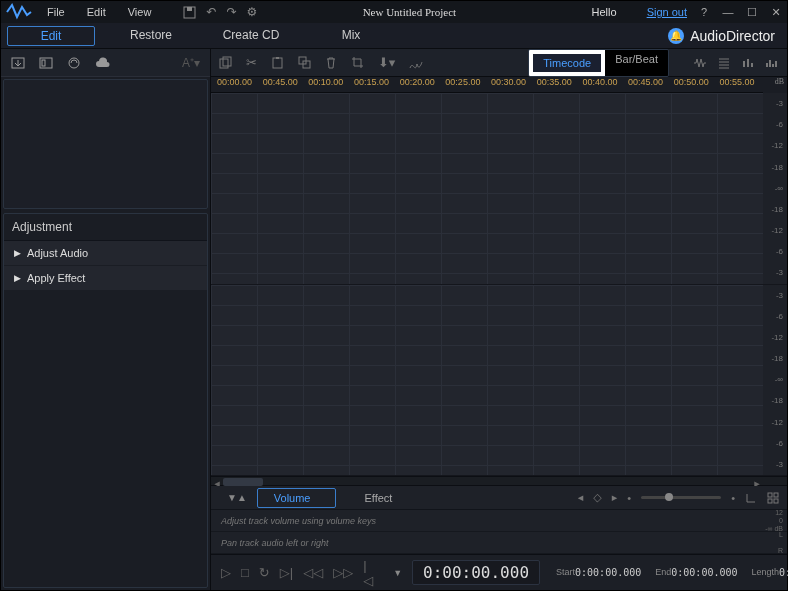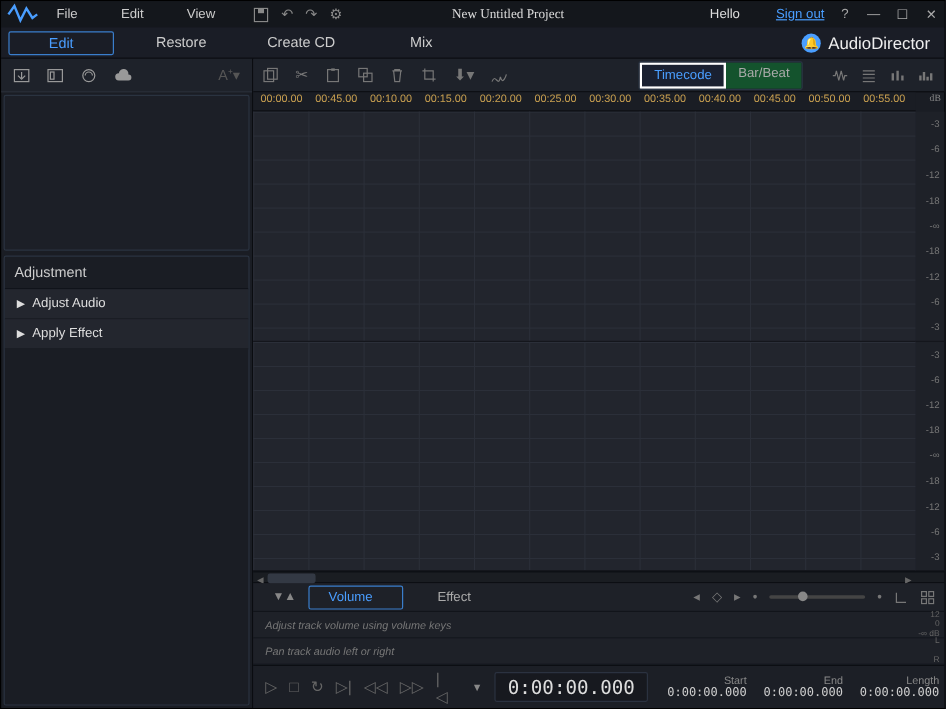--- a/index.html
+++ b/index.html
@@ -3,21 +3,21 @@
 <meta charset="utf-8">
 <style>
 * { box-sizing: border-box; margin: 0; padding: 0; font-family: "Segoe UI", Arial, sans-serif; }
 body { background: #1a1d24; color: #aab; width: 788px; height: 591px; overflow: hidden; font-size: 11px; }
 .app { display: flex; flex-direction: column; height: 100%; border: 1px solid #000; }
 
 
 .titlebar { height: 22px; background: #14171c; display: flex; align-items: center; padding: 0 4px; color: #ccc; font-size: 11px; }
 .logo { width: 28px; height: 22px; position: relative; }
 .logo svg { width: 28px; height: 22px; }
-.title-menus { display: flex; gap: 16px; margin-left: 4px; }
+.title-menus { display: flex; gap: 2px; margin-left: 4px; }
 .title-menus span { padding: 2px 10px; cursor: pointer; }
 .title-sep { width: 12px; }
 .tb-icons { display: flex; gap: 10px; margin-left: 10px; align-items: center; color: #888; }
 .tb-icons span { cursor: pointer; font-size: 12px; }
 .title-center { flex: 1; text-align: center; color: #ddd; font-family: Liberation Serif, serif; }
 .title-user { margin: 0 30px; color: #ddd; }
 .title-right { display: flex; align-items: center; gap: 10px; }
 .signout { color: #4a9eff; text-decoration: underline; cursor: pointer; }
 .winbtn { width: 14px; height: 14px; color: #aaa; cursor: pointer; display: inline-flex; align-items: center; justify-content: center; }
 
@@ -43,22 +43,22 @@
 .adjust-panel { flex: 1; background: #1a1d24; border: 1px solid #2a3340; margin: 2px; border-radius: 2px; overflow: hidden; }
 .adjust-header { padding: 6px 8px; color: #ccc; font-size: 12px; border-bottom: 1px solid #10131a;}
 .adjust-item { padding: 6px 10px; color: #ddd; font-size: 11px; cursor: pointer; background: #23262e; border-bottom: 1px solid #1a1d24; display:flex; align-items:center; gap:6px;}
 .tri { font-size: 9px; }
 
 
 .ed-toolbar { height: 28px; background: #1e222a; display: flex; align-items: center; padding: 0 8px; gap: 14px; border-bottom: 1px solid #0a0c10; color: #777; }
 .ed-toolbar .ico { cursor: pointer; font-size: 13px; }
 .ed-toolbar .spacer { flex: 1; }
 .tc-toggle { display: flex; border: 1px solid #2a3545; border-radius: 2px; overflow: hidden; }
-.tc-btn { padding: 3px 10px; font-size: 11px; cursor: pointer; color: #aaa; background: #14532d;}
-.tc-btn.active { border: 2px solid #ffffff; color: #4a9eff; background: #1a2030; }
+.tc-btn { padding: 3px 10px; font-size: 11px; cursor: pointer; color: #aaa; background: #000000;}
+.tc-btn.active { border: 4px solid #ffffff; color: #4a9eff; background: #1a2030; }
 .ed-right-icons { display: flex; gap: 10px; margin-left: 10px; }
 
 
 .ruler { height: 16px; background: #1a1d24; display: flex; font-size: 9px; color: #c9a050; border-bottom: 1px solid #0a0c10; padding-left: 4px; }
 .ruler span { flex: 1; text-align: left; padding-left: 2px;}
 
 
 .wave-container { flex: 1; display: flex; min-height: 0; }
 .wave-tracks { flex: 1; background: #22252d; display: flex; flex-direction: column; }
 .wave { flex: 1; background-image: linear-gradient(#2b2f39 1px, transparent 1px), linear-gradient(90deg, #2b2f39 1px, transparent 1px); background-size: 46px 20px; border-bottom: 1px solid #14161c; }
@@ -85,21 +85,21 @@
 .track-row { height: 22px; border-bottom: 1px solid #15181e; display:flex; align-items:center; padding:0 10px; font-size:9px; color:#777; font-style:italic; position:relative;}
 .track-row .side { position:absolute; right:4px; font-size:7px; color:#666; font-style:normal; line-height:8px; text-align:right;}
 
 
 .transport { height: 36px; background: #1c1f26; display: flex; align-items: center; padding: 0 10px; gap: 10px; border-top: 1px solid #0c0e13;}
 .tbtn { color: #666; font-size: 13px; cursor: pointer; }
 .rec { width: 12px; height: 12px; background: #e03030; border-radius: 50%; cursor: pointer; }
 .time-big { font-family: "Consolas", monospace; font-size: 16px; color: #ddd; border:1px solid #2b3240; padding:2px 10px; border-radius:2px; background:#17191f;}
 .time-drop { color:#888; font-size:9px; cursor:pointer;}
 .time-fields { display:flex; gap:14px; margin-left:6px;}
-.time-field { display:flex; flex-direction:column; font-size:9px; color:#888;text-align:right;}
+.time-field { display:flex; flex-direction:row; font-size:9px; color:#888;}
 .time-field .val { font-family:"Consolas",monospace; font-size:10px; color:#ccc;}
 
 svg { display: block; }
 </style>
 </head>
 <body>
 
 <div class="app">
 
   <div class="titlebar">

